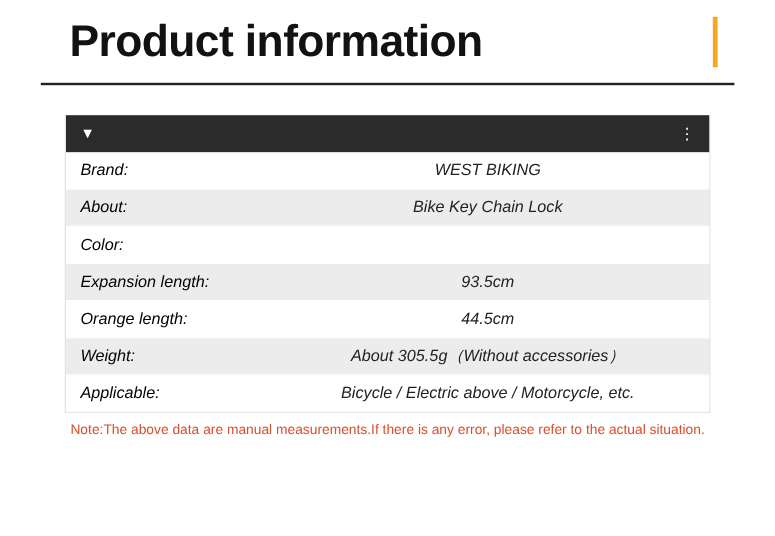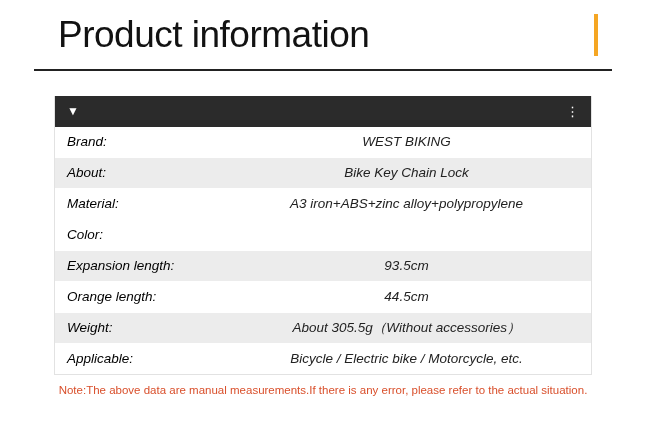--- a/index.html
+++ b/index.html
@@ -23,21 +23,21 @@
   }
   
   .header {
     position: relative;
     padding-top: 14px;
     padding-left: 34px;
     padding-bottom: 6px;
   }
   .header-title {
     font-size: 37px;
-    font-weight: normal;
+    font-weight: bold;
     letter-spacing: -0.5px;
     color: #121212;
     line-height: 1.15;
     white-space: nowrap;
   }
   .accent-bar {
     position: absolute;
     right: 24px;
     top: 14px;
     width: 4px;
@@ -134,40 +134,36 @@
 
     <div class="row odd">
       <div class="cell-label">Brand:</div>
       <div class="cell-value">WEST BIKING</div>
     </div>
     <div class="row even">
       <div class="cell-label">About:</div>
       <div class="cell-value">Bike Key Chain Lock</div>
     </div>
     <div class="row odd">
-      <div class="cell-label">Material:</div>
-      <div class="cell-value">A3 iron+ABS+zinc alloy+polypropylene</div>
-    </div>
-    <div class="row odd">
       <div class="cell-label">Color:</div>
     </div>
     <div class="row even">
       <div class="cell-label">Expansion length:</div>
       <div class="cell-value">93.5cm</div>
     </div>
     <div class="row odd">
       <div class="cell-label">Orange length:</div>
       <div class="cell-value">44.5cm</div>
     </div>
     <div class="row even">
       <div class="cell-label">Weight:</div>
       <div class="cell-value">About 305.5g（Without accessories）</div>
     </div>
     <div class="row odd">
       <div class="cell-label">Applicable:</div>
-      <div class="cell-value">Bicycle / Electric bike / Motorcycle, etc.</div>
+      <div class="cell-value">Bicycle / Electric above / Motorcycle, etc.</div>
     </div>
 
   </div>
 
   <div class="note">Note:The above data are manual measurements.If there is any error, please refer to the actual situation.</div>
 
 </div>
 
 </body></html>

